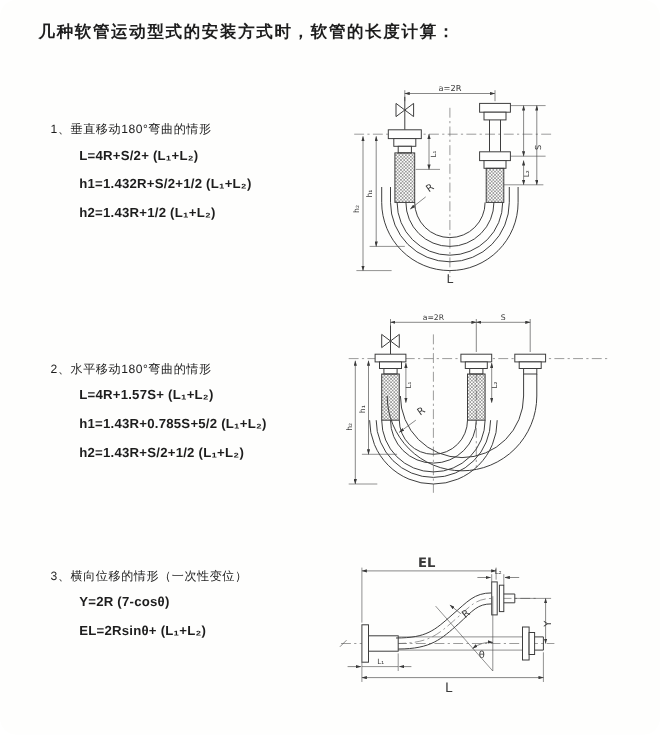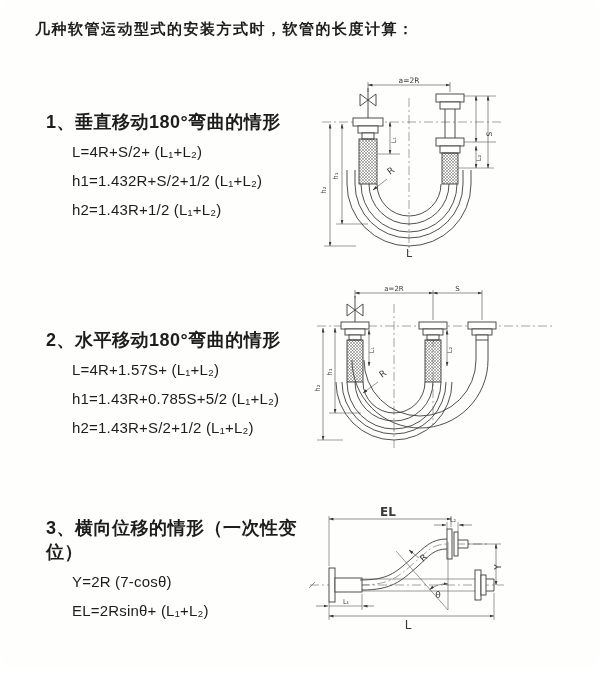--- a/index.html
+++ b/index.html
@@ -5,23 +5,23 @@
   html,body{margin:0;padding:0;background:#ffffff;}
   .page{
     position:relative;width:600px;height:668px;background:#fefefdff;
     font-family:"Liberation Sans",sans-serif;color:#1d1d1d;overflow:hidden;border-radius:15px;
   }
   .title{
     position:absolute;left:35px;top:20px;margin:0;
     font-size:15px;font-weight:700;letter-spacing:1.5px;
   }
   .sec{position:absolute;left:46px;width:262px;}
-  .sec h2{margin:0;font-size:18px;font-weight:700;letter-spacing:0.5px;}
+  .sec h2{margin:0;font-size:11px;font-weight:400;letter-spacing:0.5px;}
   .formulas{margin:9px 0 0 26px;}
-  .formulas p{margin:0 0 12px 0;font-size:15px;font-weight:400;letter-spacing:0.2px;white-space:nowrap;}
+  .formulas p{margin:0 0 12px 0;font-size:12px;font-weight:700;letter-spacing:0.2px;white-space:nowrap;}
   .diagram{position:absolute;}
   .diagram text{font-family:"DejaVu Sans",sans-serif;fill:#3a3a3a;}
   .ink{stroke:#3c3c3c;fill:none;stroke-width:0.9;}
   .thin{stroke:#4a4a4a;fill:none;stroke-width:0.55;}
   .dim{stroke:#4a4a4a;fill:none;stroke-width:0.6;}
   .cl{stroke:#5a5a5a;fill:none;stroke-width:0.55;stroke-dasharray:9 3 2 3;}
   .white{fill:#fefefd;}
 </style>
 </head>
 <body>

